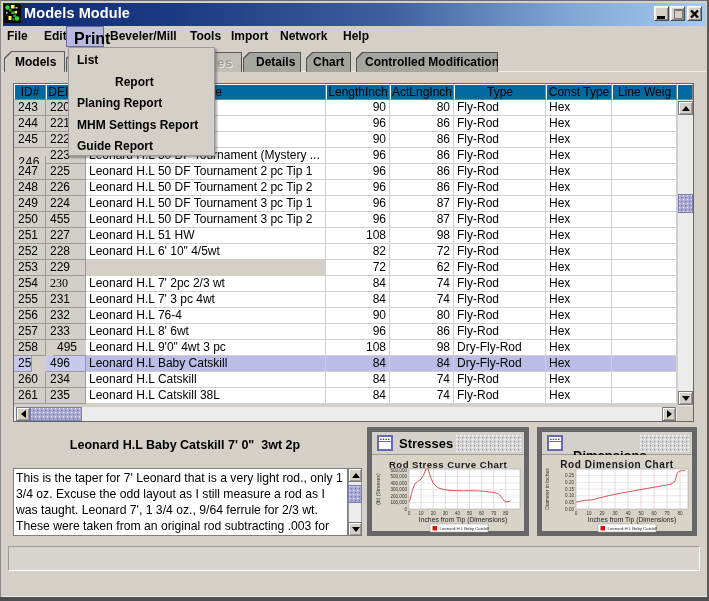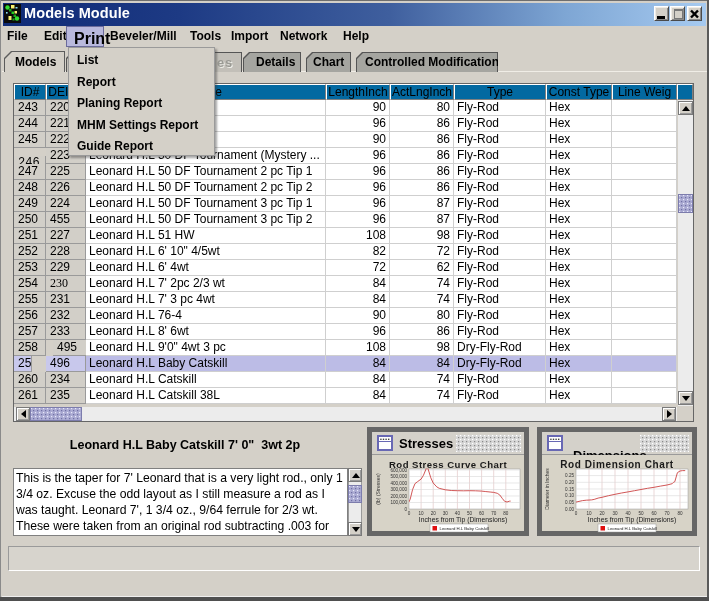--- a/index.html
+++ b/index.html
@@ -218,21 +218,20 @@
   <div class="cell gcell" style="left:14px;top:244px;width:32px;">252</div>
   <div class="cell gcell" style="left:46px;top:244px;width:40px;">228</div>
   <div class="cell wcell lft" style="left:86px;top:244px;width:240px;">Leonard H.L 6' 10" 4/5wt</div>
   <div class="cell wcell num" style="left:326px;top:244px;width:64px;">82</div>
   <div class="cell wcell num" style="left:390px;top:244px;width:64px;">72</div>
   <div class="cell wcell lft" style="left:454px;top:244px;width:92px;">Fly-Rod</div>
   <div class="cell wcell lft" style="left:546px;top:244px;width:66px;">Hex</div>
   <div class="cell wcell" style="left:612px;top:244px;width:65px;"></div>
   <div class="cell gcell" style="left:14px;top:260px;width:32px;">253</div>
   <div class="cell gcell" style="left:46px;top:260px;width:40px;">229</div>
-  <div class="cell wcell lft" style="left:86px;top:260px;width:240px;">Leonard H.L 6' 4wt</div>
   <div class="cell wcell num" style="left:326px;top:260px;width:64px;">72</div>
   <div class="cell wcell num" style="left:390px;top:260px;width:64px;">62</div>
   <div class="cell wcell lft" style="left:454px;top:260px;width:92px;">Fly-Rod</div>
   <div class="cell wcell lft" style="left:546px;top:260px;width:66px;">Hex</div>
   <div class="cell wcell" style="left:612px;top:260px;width:65px;"></div>
   <div class="cell gcell" style="left:14px;top:276px;width:32px;">254</div>
   <div class="cell gcell" style="left:46px;top:276px;width:40px;font-family:Liberation Serif, serif;">230</div>
   <div class="cell wcell lft" style="left:86px;top:276px;width:240px;">Leonard H.L 7' 2pc 2/3 wt</div>
   <div class="cell wcell num" style="left:326px;top:276px;width:64px;">84</div>
   <div class="cell wcell num" style="left:390px;top:276px;width:64px;">74</div>
@@ -465,18 +464,18 @@
   <div class="abs" id="status"></div>
 
   <div class="abs" id="topline"></div>
   <div class="abs" id="leftline"></div>
   <div class="abs" id="rightline"></div>
   <div class="abs" id="botline"></div>
   <div class="abs" id="botlight"></div>
 
   <div class="abs" id="dropdown">
     <div class="ditem" style="top:5px;">List</div>
-      <div class="ditem" style="top:27px;">Report</div>
+      <div class="ditem" style="top:27px;margin-left:38px;">Report</div>
       <div class="ditem" style="top:48px;">Planing Report</div>
       <div class="ditem" style="top:70px;">MHM Settings Report</div>
       <div class="ditem" style="top:91px;">Guide Report</div>
   </div>
 </div>
 
 </body></html>

